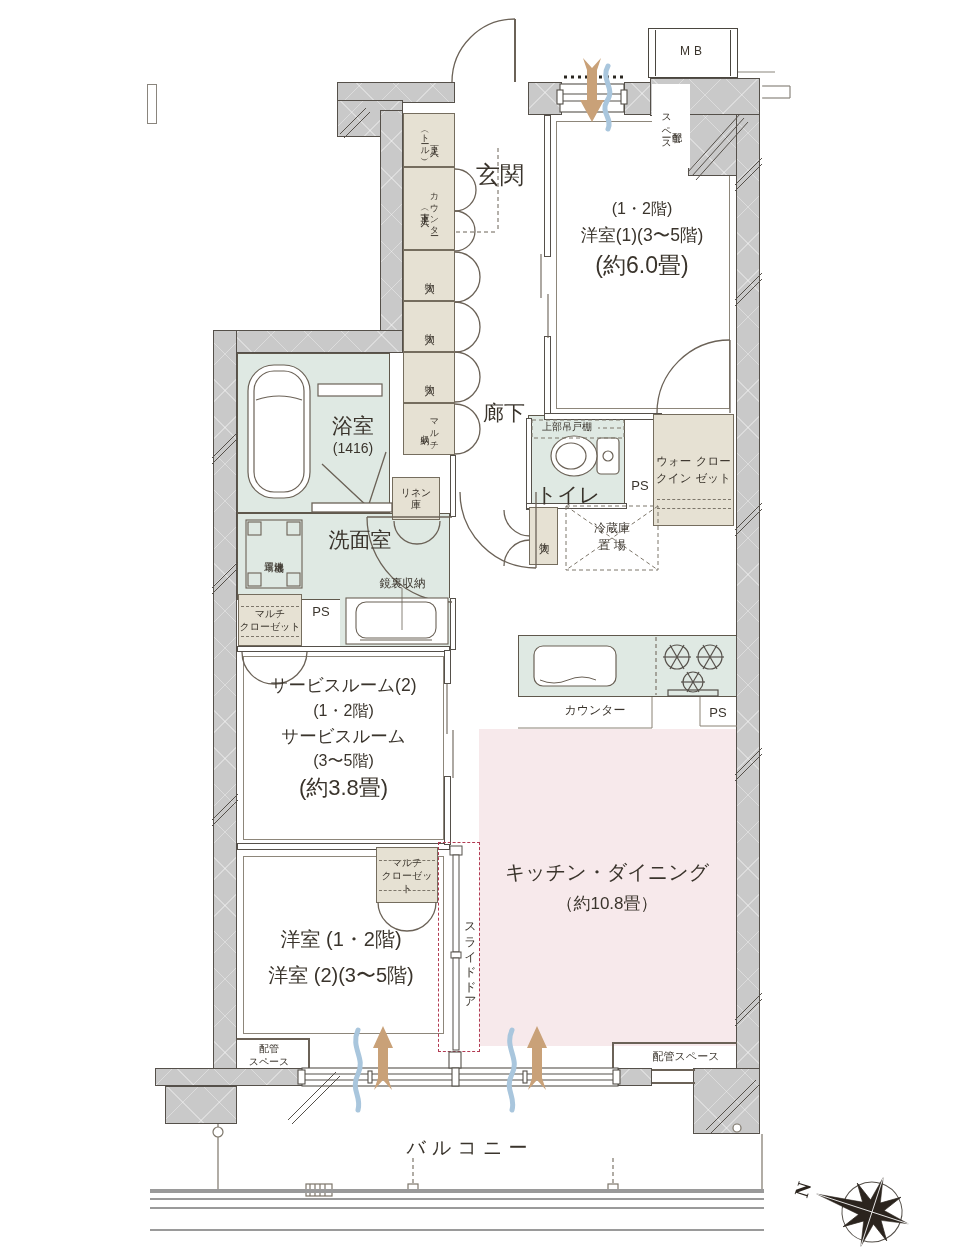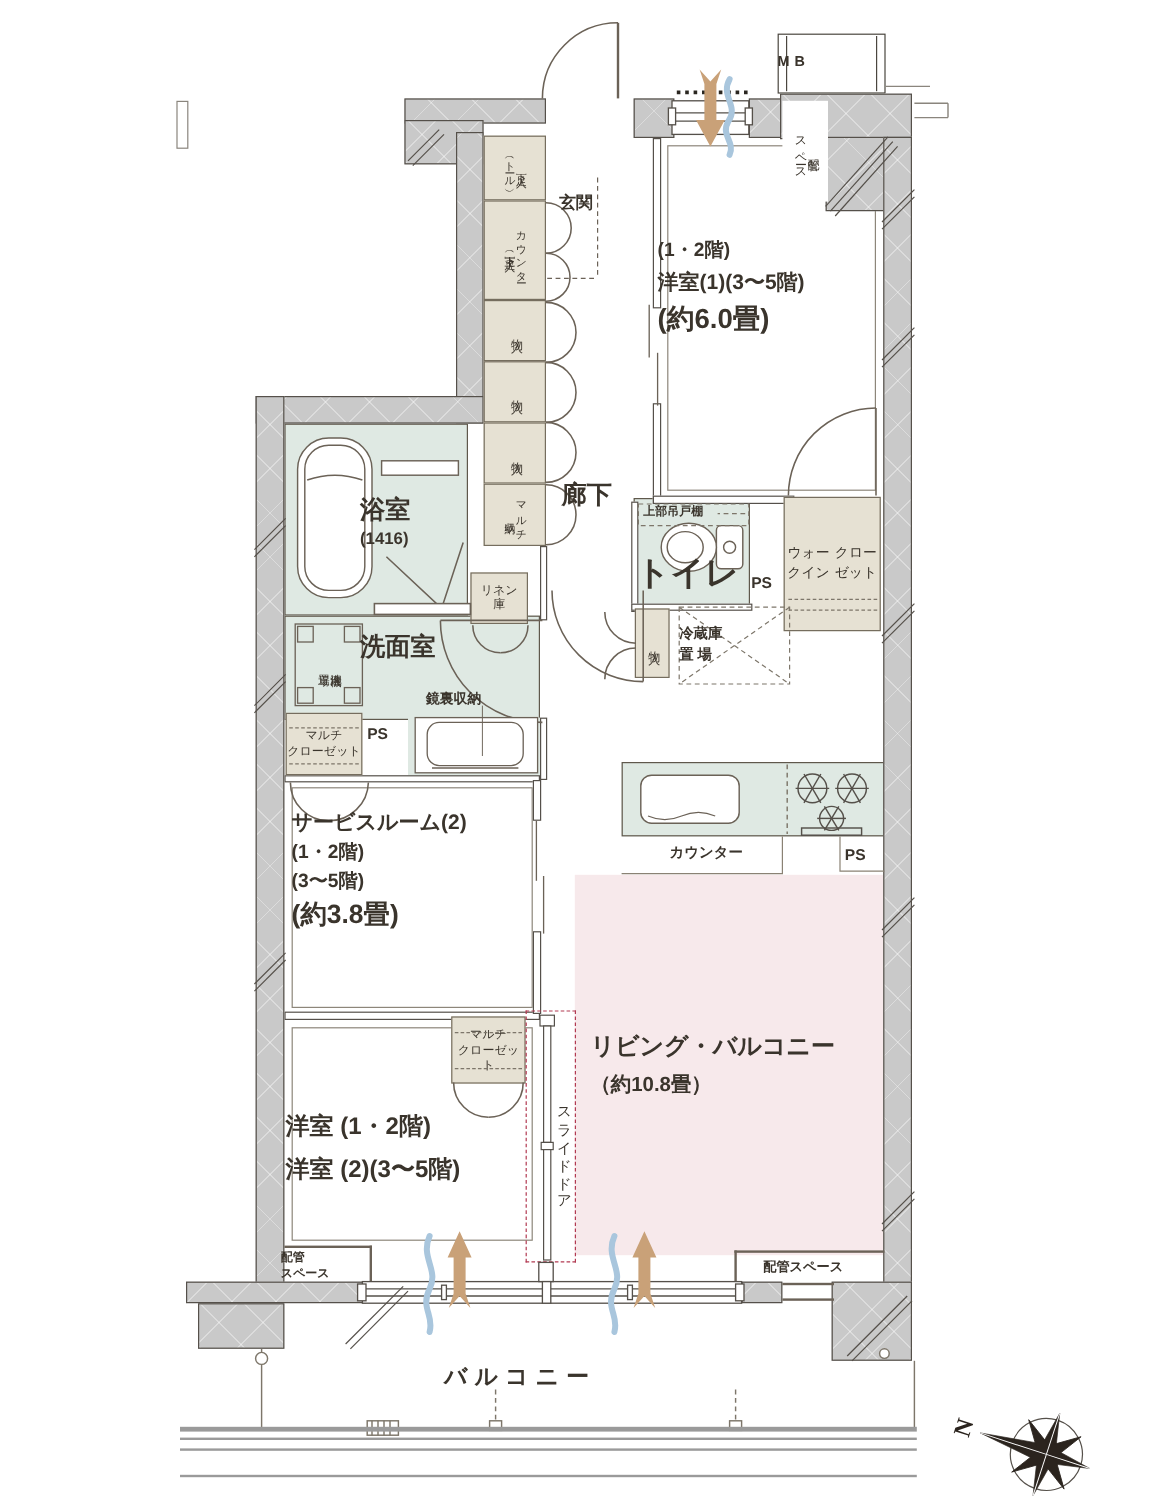--- a/index.html
+++ b/index.html
@@ -7,21 +7,21 @@
         font-family:"Liberation Sans","DejaVu Sans",sans-serif;color:#3a342c;}
   .abs{position:absolute;box-sizing:border-box;}
   .wall{background:#c9c9c9;border:1.4px solid #55504a;
         background-image:repeating-linear-gradient(45deg,rgba(255,255,255,.35) 0 1px,transparent 1px 26px),
                          repeating-linear-gradient(-45deg,rgba(255,255,255,.35) 0 1px,transparent 1px 26px);}
   .iwall{background:#fff;border:1.2px solid #55504a;}
   .room-outline{border:1px solid #8d867a;}
   .fill-wet{background:#dfe9e3;border:1.2px solid #5f584c;}
   .fill-pink{background:#f7e9eb;}
   .box{background:#e6e1d3;border:1.1px solid #756d5e;display:flex;align-items:center;justify-content:center;text-align:center;}
-  .txt{color:#3a342c;text-align:left;line-height:1.25;white-space:nowrap;font-weight:bold;}
+  .txt{color:#3a342c;text-align:center;line-height:1.25;white-space:nowrap;}
   .vcol{writing-mode:vertical-rl;text-orientation:upright;letter-spacing:1px;line-height:1.05;}
   .vwrap{display:flex;flex-direction:row-reverse;align-items:center;justify-content:center;}
   .dash{border-top:1.2px dashed #7d766a;}
   .thinline{background:#6b6257;}
   .slidebox{border:1.7px dashed #b23a52;background:transparent;}
   .rail{background:#9a9a9a;}
   svg{position:absolute;left:0;top:0;}
 </style>
 </head>
 <body>
@@ -407,21 +407,21 @@
       </g>
       <text x="0" y="-66" text-anchor="middle" font-size="20" font-weight="bold" fill="#2b241e" font-family="Liberation Serif, serif">N</text>
     </g>
   </svg>
 
   <div class="abs rail" style="left:150px;top:1189px;width:614px;height:4px;"></div>
   <div class="abs rail" style="left:150px;top:1198px;width:614px;height:1.5px;"></div>
   <div class="abs rail" style="left:150px;top:1207px;width:614px;height:1.5px;"></div>
   <div class="abs rail" style="left:150px;top:1229px;width:614px;height:2px;"></div>
 
-  <div class="abs txt" style="left:466px;top:160px;width:68px;font-size:14px;">玄関</div>
+  <div class="abs txt" style="left:466px;top:160px;width:68px;font-size:24px;">玄関</div>
   <div class="abs txt" style="left:468px;top:400px;width:72px;font-size:21px;">廊下</div>
 
   <div class="abs txt" style="left:548px;top:196px;width:188px;">
     <div style="font-size:16px;line-height:26px;">(1・2階)</div>
     <div style="font-size:17.5px;line-height:27px;">洋室(1)(3〜5階)</div>
     <div style="font-size:23px;line-height:33px;">(約6.0畳)</div>
   </div>
 
   <div class="abs txt" style="left:300px;top:412px;width:106px;">
     <div style="font-size:21px;line-height:27px;">浴室</div>
@@ -429,42 +429,43 @@
   </div>
 
   <div class="abs txt" style="left:300px;top:527px;width:120px;font-size:21px;">洗面室</div>
   <div class="abs txt" style="left:355px;top:576px;width:95px;font-size:11.5px;">鏡裏収納</div>
 
   <div class="abs vwrap" style="left:252px;top:526px;width:44px;height:58px;">
     <span class="vcol" style="font-size:9.5px;">洗濯機</span>
     <span class="vcol" style="font-size:9.5px;">置場</span>
   </div>
 
-  <div class="abs txt" style="left:530px;top:460px;width:76px;font-size:28px;">トイレ</div>
+  <div class="abs txt" style="left:530px;top:482px;width:76px;font-size:21px;">トイレ</div>
   <div class="abs txt" style="left:536px;top:421px;width:62px;font-size:10px;background:#dfe9e3;">上部吊戸棚</div>
   <div class="abs txt" style="left:626px;top:478px;width:28px;font-size:13px;">PS</div>
 
   <div class="abs txt" style="left:566px;top:520px;width:92px;font-size:12px;line-height:17px;">
     <div>冷蔵庫</div>
     <div>置 場</div>
   </div>
 
   <div class="abs txt" style="left:558px;top:703px;width:74px;font-size:12px;">カウンター</div>
   <div class="abs txt" style="left:704px;top:705px;width:28px;font-size:13px;">PS</div>
   <div class="abs txt" style="left:306px;top:604px;width:30px;font-size:13px;">PS</div>
 
   <div class="abs txt" style="left:243px;top:672px;width:201px;">
     <div style="font-size:17.5px;line-height:27px;">サービスルーム(2)</div>
     <div style="font-size:16px;line-height:24px;">(1・2階)</div>
+    <div style="font-size:17.5px;line-height:26px;">サービスルーム</div>
     <div style="font-size:16px;line-height:24px;">(3〜5階)</div>
     <div style="font-size:22px;line-height:30px;">(約3.8畳)</div>
   </div>
 
   <div class="abs txt" style="left:492px;top:856px;width:230px;">
-    <div style="font-size:20px;line-height:32px;">リビング・バルコニー</div>
+    <div style="font-size:20px;line-height:32px;">キッチン・ダイニング</div>
     <div style="font-size:17px;line-height:32px;">（約10.8畳）</div>
   </div>
 
   <div class="abs txt" style="left:238px;top:922px;width:206px;">
     <div style="font-size:20px;line-height:35px;">洋室 (1・2階)</div>
     <div style="font-size:20px;line-height:36px;">洋室 (2)(3〜5階)</div>
   </div>
 
   <div class="abs txt" style="left:234px;top:1042px;width:70px;font-size:10px;line-height:13px;">
     <div>配管</div>

